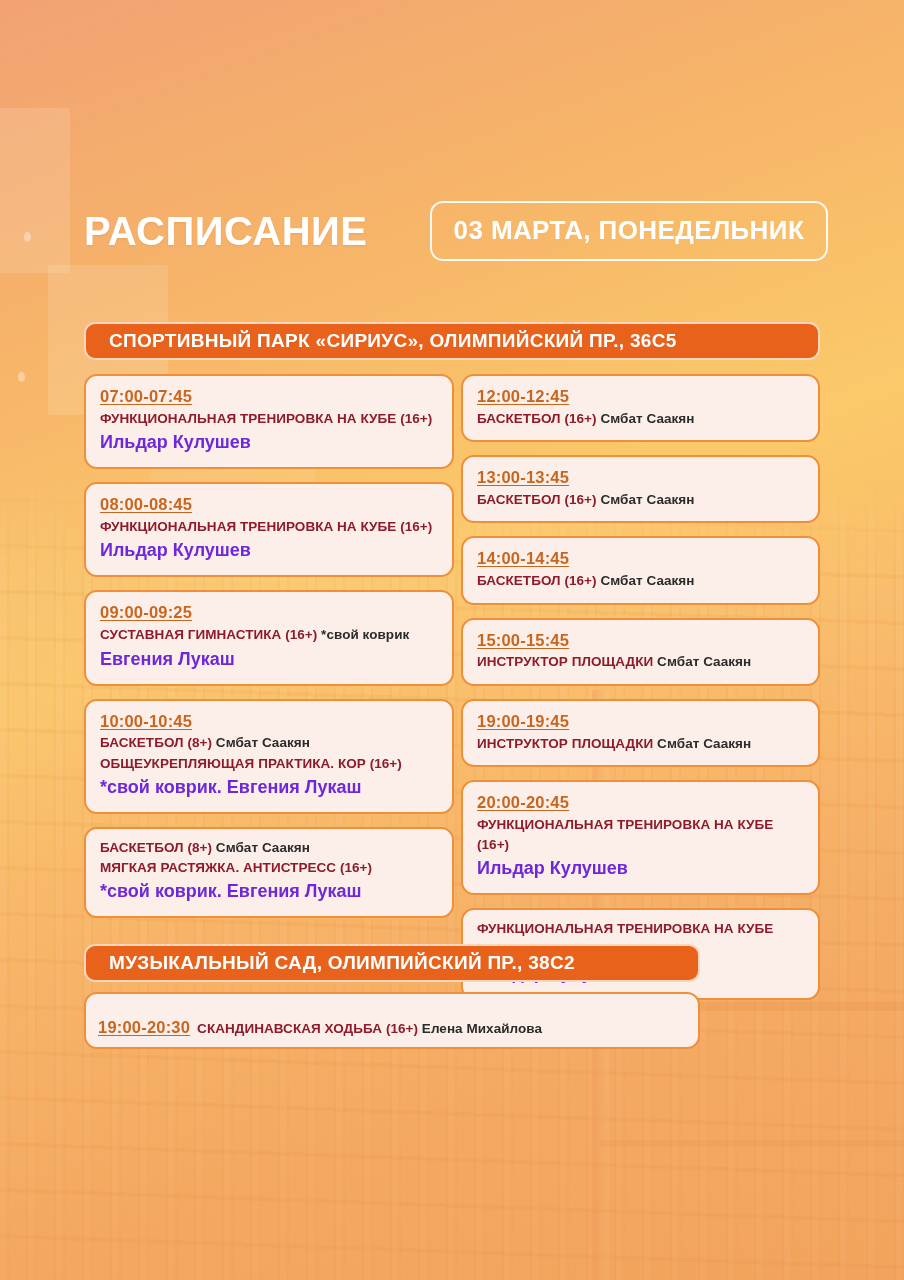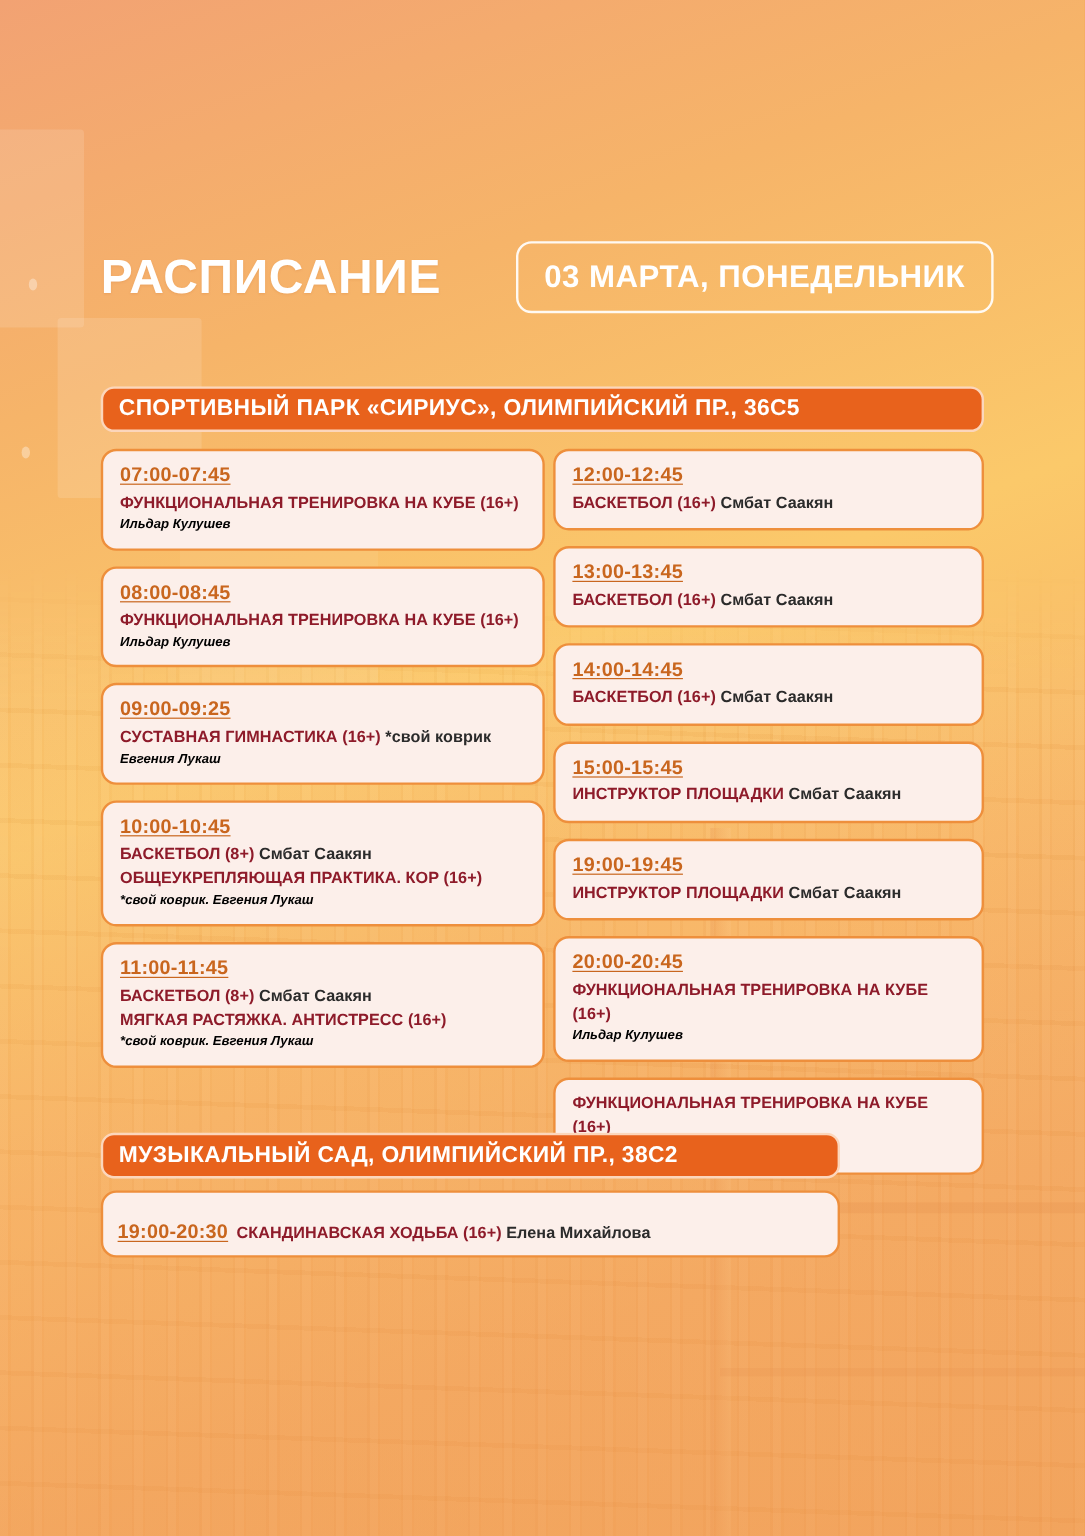--- a/index.html
+++ b/index.html
@@ -66,21 +66,21 @@
   #date-badge{
     margin-left:62px;border:2.5px solid rgba(255,255,255,.92);border-radius:13px;
     padding:12px 22px 13px;display:flex;align-items:center;
   }
   #date-badge span{
     font-size:26px;font-weight:bold;color:#fff;letter-spacing:.4px;white-space:nowrap;
   }
 
   .venue-bar{
     position:absolute;background:#E8621C;border:2.5px solid rgba(255,235,215,.85);
-    border-radius:11px;display:flex;align-items:center;padding:0 13px;
+    border-radius:11px;display:flex;align-items:center;padding:0 23px;
     box-sizing:border-box;
   }
   .venue-bar span{
     font-size:19px;font-weight:bold;color:#fff;letter-spacing:.3px;white-space:nowrap;
   }
   #venue-1{left:84px;top:322px;width:736px;height:38px;}
   #venue-2{left:84px;top:944px;width:616px;height:38px;}
 
   #col-left{position:absolute;left:84px;top:374px;width:370px;}
   #col-right{position:absolute;left:461px;top:374px;width:359px;}
@@ -93,21 +93,21 @@
   .time{
     font-size:16.5px;font-weight:bold;color:#C9661E;
     text-decoration:underline;text-underline-offset:2px;
     letter-spacing:.2px;line-height:1.45;
   }
   .act{
     font-size:13.5px;font-weight:bold;color:#8E1B2A;
     letter-spacing:.05px;line-height:1.5;
   }
   .act .coach{color:#2B2B2B;font-weight:bold;}
-  .note{font-size:11px;font-weight:bold;color:#000000;line-height:1.5;font-style:italic;}
+  .note{font-size:18px;font-weight:bold;color:#6d28d9;line-height:1.5;}
   .card.inline .row{display:flex;align-items:baseline;gap:7px;flex-wrap:wrap;}
   .card.inline .time{line-height:1.3;margin-top:16px;}
 </style>
 </head>
 <body>
 
 <div id="bg-base"></div>
 <div id="bg-photo"></div>
 <div id="bg-post"></div>
 <div id="bg-rail"></div>
@@ -151,21 +151,20 @@
         <div class="act"><span>СУСТАВНАЯ ГИМНАСТИКА (16+)</span> <span class="coach">*свой коврик</span></div>
         <div class="note">Евгения Лукаш</div>
       </div>
       <div class="card">
         <div class="time">10:00-10:45</div>
         <div class="act"><span>БАСКЕТБОЛ (8+)</span> <span class="coach">Смбат Саакян</span></div>
         <div class="act">ОБЩЕУКРЕПЛЯЮЩАЯ ПРАКТИКА. КОР (16+)</div>
         <div class="note">*свой коврик. Евгения Лукаш</div>
       </div>
       <div class="card">
-        <div class="time">11:00-11:45</div>
         <div class="act"><span>БАСКЕТБОЛ (8+)</span> <span class="coach">Смбат Саакян</span></div>
         <div class="act">МЯГКАЯ РАСТЯЖКА. АНТИСТРЕСС (16+)</div>
         <div class="note">*свой коврик. Евгения Лукаш</div>
       </div>
     </div>
   <div id="col-right">
       <div class="card">
         <div class="time">12:00-12:45</div>
         <div class="act"><span>БАСКЕТБОЛ (16+)</span> <span class="coach">Смбат Саакян</span></div>
       </div>

